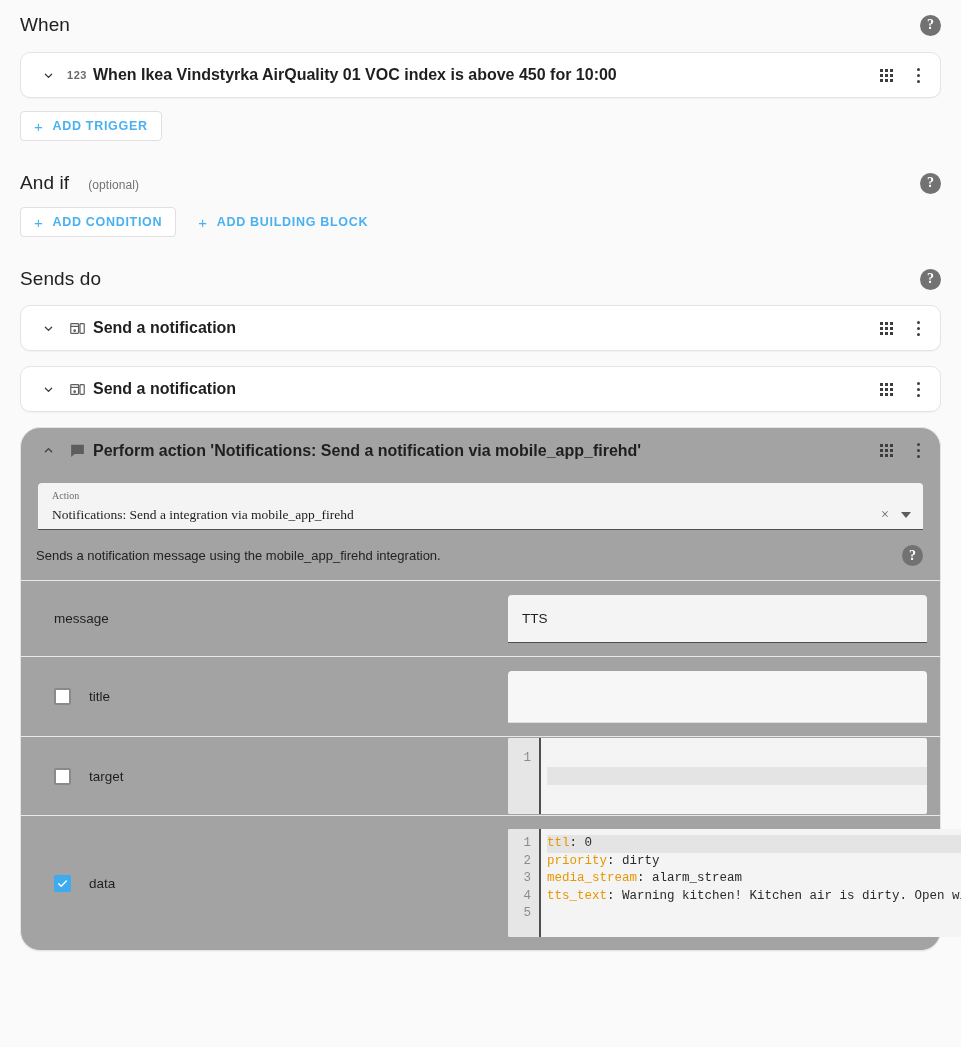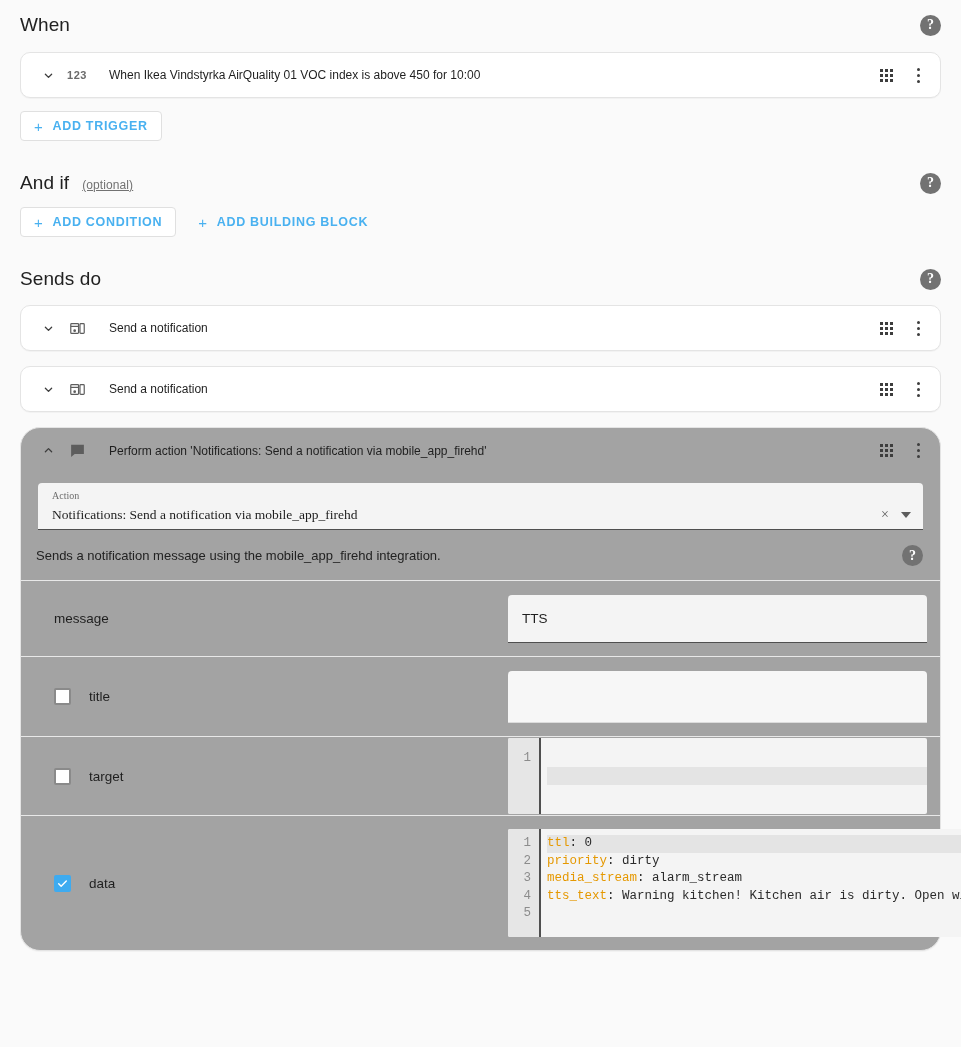--- a/index.html
+++ b/index.html
@@ -16,21 +16,21 @@
   
   .section-head {
     display: flex; align-items: center; justify-content: space-between;
     padding: 0 20px;
   }
   .section-title {
     font-size: 19px; font-weight: 400; color: #212121;
     letter-spacing: .1px;
   }
   .section-title .optional {
-    font-size: 12px; color: #727272; margin-left: 13px; text-decoration: underline;
+    font-size: 12px; color: #727272; margin-left: 19px;
   }
   .help-icon {
     width: 21px; height: 21px; border-radius: 50%;
     background: #727272; color: #fff;
     font-size: 14px; font-weight: 700;
     display: flex; align-items: center; justify-content: center;
     line-height: 1; cursor: pointer; flex: none;
     font-family: "Liberation Serif", serif;
   }
   .section-desc {
@@ -59,22 +59,22 @@
   .row-icon {
     width: 28px; flex: none; display: flex;
     align-items: center; justify-content: center;
     color: #5d5d5d; margin-left: 2px;
   }
   .num-icon {
     font-size: 11px; font-weight: 700; color: #6b6b6b;
     letter-spacing: .5px; font-family: "Liberation Sans", sans-serif;
   }
   .row-title {
-    font-size: 12px; font-weight: 400; color: #1f1f1f;
-    margin-left: 18px; flex: 1; white-space: nowrap;
+    font-size: 16px; font-weight: 700; color: #1f1f1f;
+    margin-left: 2px; flex: 1; white-space: nowrap;
     overflow: hidden; text-overflow: ellipsis;
   }
   .row-actions { display: flex; align-items: center; gap: 14px; flex: none; }
   .drag-handle {
     width: 16px; height: 16px; cursor: grab;
     display: grid; grid-template-columns: repeat(3, 3px);
     grid-template-rows: repeat(3, 3px); gap: 2px;
     align-content: center; justify-content: center;
   }
   .drag-handle i { background: #3d3d3d; width: 3px; height: 3px; display:block; }
@@ -352,21 +352,21 @@
             <i></i>
             <i></i>
             <i></i>
           </div>
       </div>
     </div>
 
     <div class="picker-wrap">
       <div class="picker">
         <div class="picker-label">Action</div>
-        <div class="picker-value">Notifications: Send a notification via mobile_app_firehd</div>
+        <div class="picker-value">Notifications: Send a integration via mobile_app_firehd</div>
         <div class="picker-tools">
           <span class="x-icon">×</span>
           <span class="caret"></span>
         </div>
       </div>
     </div>
 
     <div class="desc-row">
       <div class="desc-text">Sends a notification message using the mobile_app_firehd integration.</div>
       <div class="help-icon">?</div>

